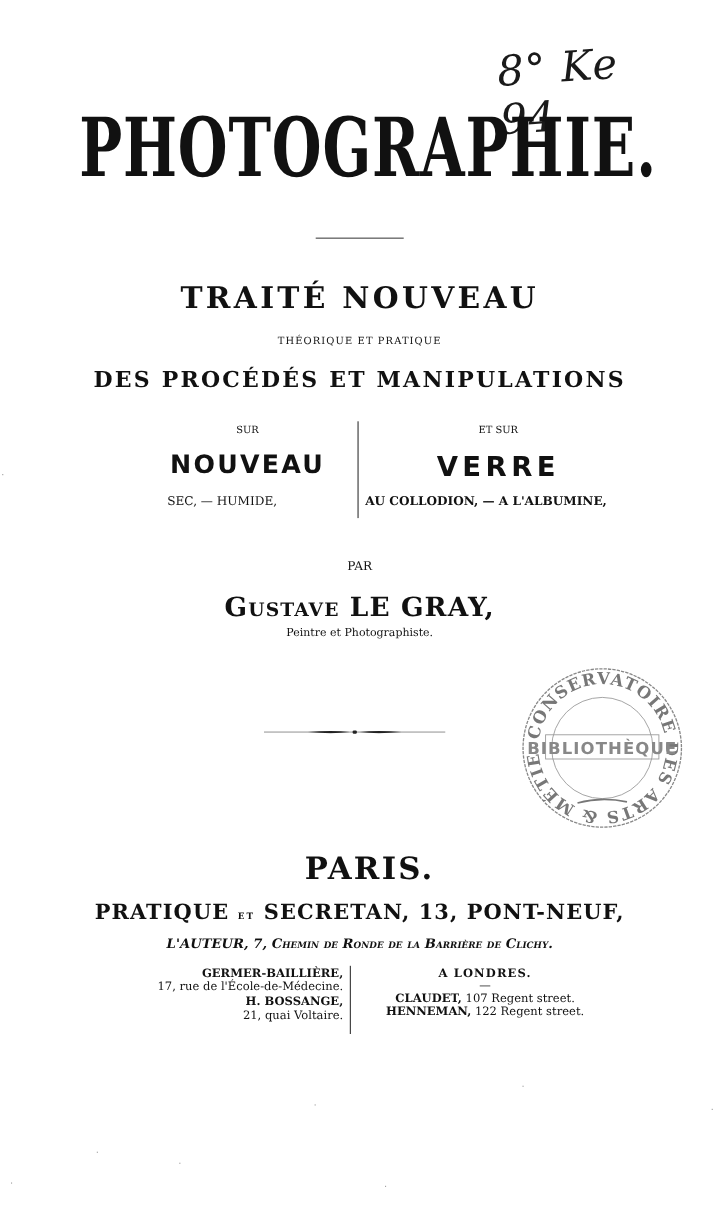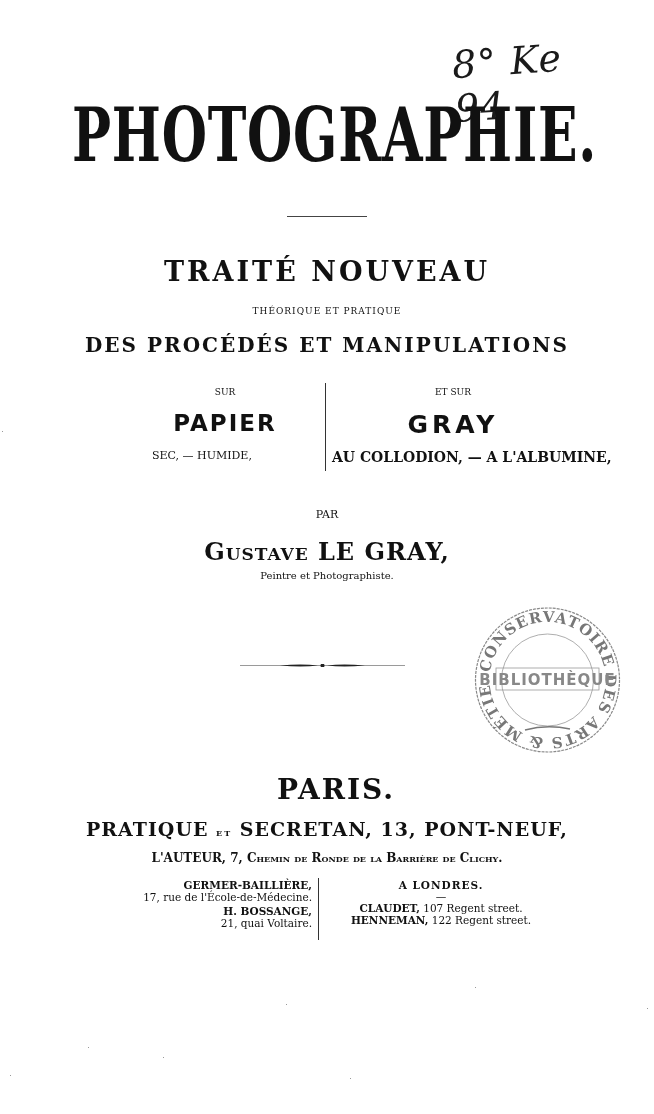--- a/index.html
+++ b/index.html
@@ -27,32 +27,32 @@
     .col-left { left: 130px; width: 190px; text-align: center; }
     .col-right { left: 328px; width: 250px; text-align: center; }
     .sur { top: 387px; font-size: 9px; }
     .etsur { top: 387px; font-size: 9px; }
     .papier, .verre {
       top: 410px; font-family: "DejaVu Sans", "Liberation Sans", sans-serif;
       font-weight: bold; font-size: 23px; letter-spacing: 2px;
     }
     .verre { letter-spacing: 4px; font-size: 25px; }
     .sec { top: 449px; font-size: 11px; font-weight: normal; text-align: left; left: 152px; }
-    .collodion { top: 449px; font-size: 14px; font-weight: bold; left: 332px; text-align: left; }
+    .collodion { top: 449px; font-size: 11px; font-weight: bold; left: 332px; text-align: left; }
     .divider { left: 325px; top: 383px; width: 1px; height: 88px; background: #333; }
     .par { top: 508px; font-size: 11px; font-weight: normal; }
     .author { top: 537px; font-size: 24px; font-weight: bold; letter-spacing: 1px; }
     .author .sc { font-size: 17px; }
     .profession { top: 570px; font-size: 10px; }
     .ornament { left: 240px; top: 664px; width: 165px; height: 3px; }
     .stamp { left: 470px; top: 605px; width: 155px; height: 150px; }
     .paris { top: 773px; font-size: 28px; font-weight: bold; letter-spacing: 2px; padding-left: 18px; }
     .lerebours { top: 818px; font-size: 19px; font-weight: bold; letter-spacing: 1px; }
     .lerebours .sc { font-size: 12px; letter-spacing: 2px; }
-    .auteur { top: 851px; font-size: 12px; font-weight: bold; }
+    .auteur { top: 851px; font-size: 12px; font-weight: bold; font-style: italic; }
     .sub-left { left: 112px; width: 200px; text-align: right; }
     .sub-right { left: 326px; width: 230px; text-align: center; }
     .line { font-size: 10.5px; }
     .bold { font-weight: bold; }
     .divider2 { left: 318px; top: 878px; width: 1px; height: 62px; background: #333; }
     .specks span { position: absolute; width: 1px; height: 1px; background: #999; }
   </style>
 </head>
 <body>
 
@@ -60,22 +60,22 @@
 
 <div class="abs center title">PHOTOGRAPHIE.</div>
 <div class="abs rule-short"></div>
 
 <div class="abs center traite">TRAITÉ NOUVEAU</div>
 <div class="abs center theorique">THÉORIQUE ET PRATIQUE</div>
 <div class="abs center procedes">DES PROCÉDÉS ET MANIPULATIONS</div>
 
 <div class="abs col-left sur">SUR</div>
 <div class="abs col-right etsur">ET SUR</div>
-<div class="abs col-left papier">PAPIER</div>
-<div class="abs col-right verre">GRAY</div>
+<div class="abs col-left papier">NOUVEAU</div>
+<div class="abs col-right verre">VERRE</div>
 <div class="abs sec">SEC, — HUMIDE,</div>
 <div class="abs collodion">AU COLLODION, — A L'ALBUMINE,</div>
 <div class="abs divider"></div>
 
 <div class="abs center par">PAR</div>
 <div class="abs center author">
   <span class="sc" style="font-variant: small-caps; font-size:24px;">Gustave</span>
   <span>LE GRAY,</span>
 </div>
 <div class="abs center profession">Peintre et Photographiste.</div>

